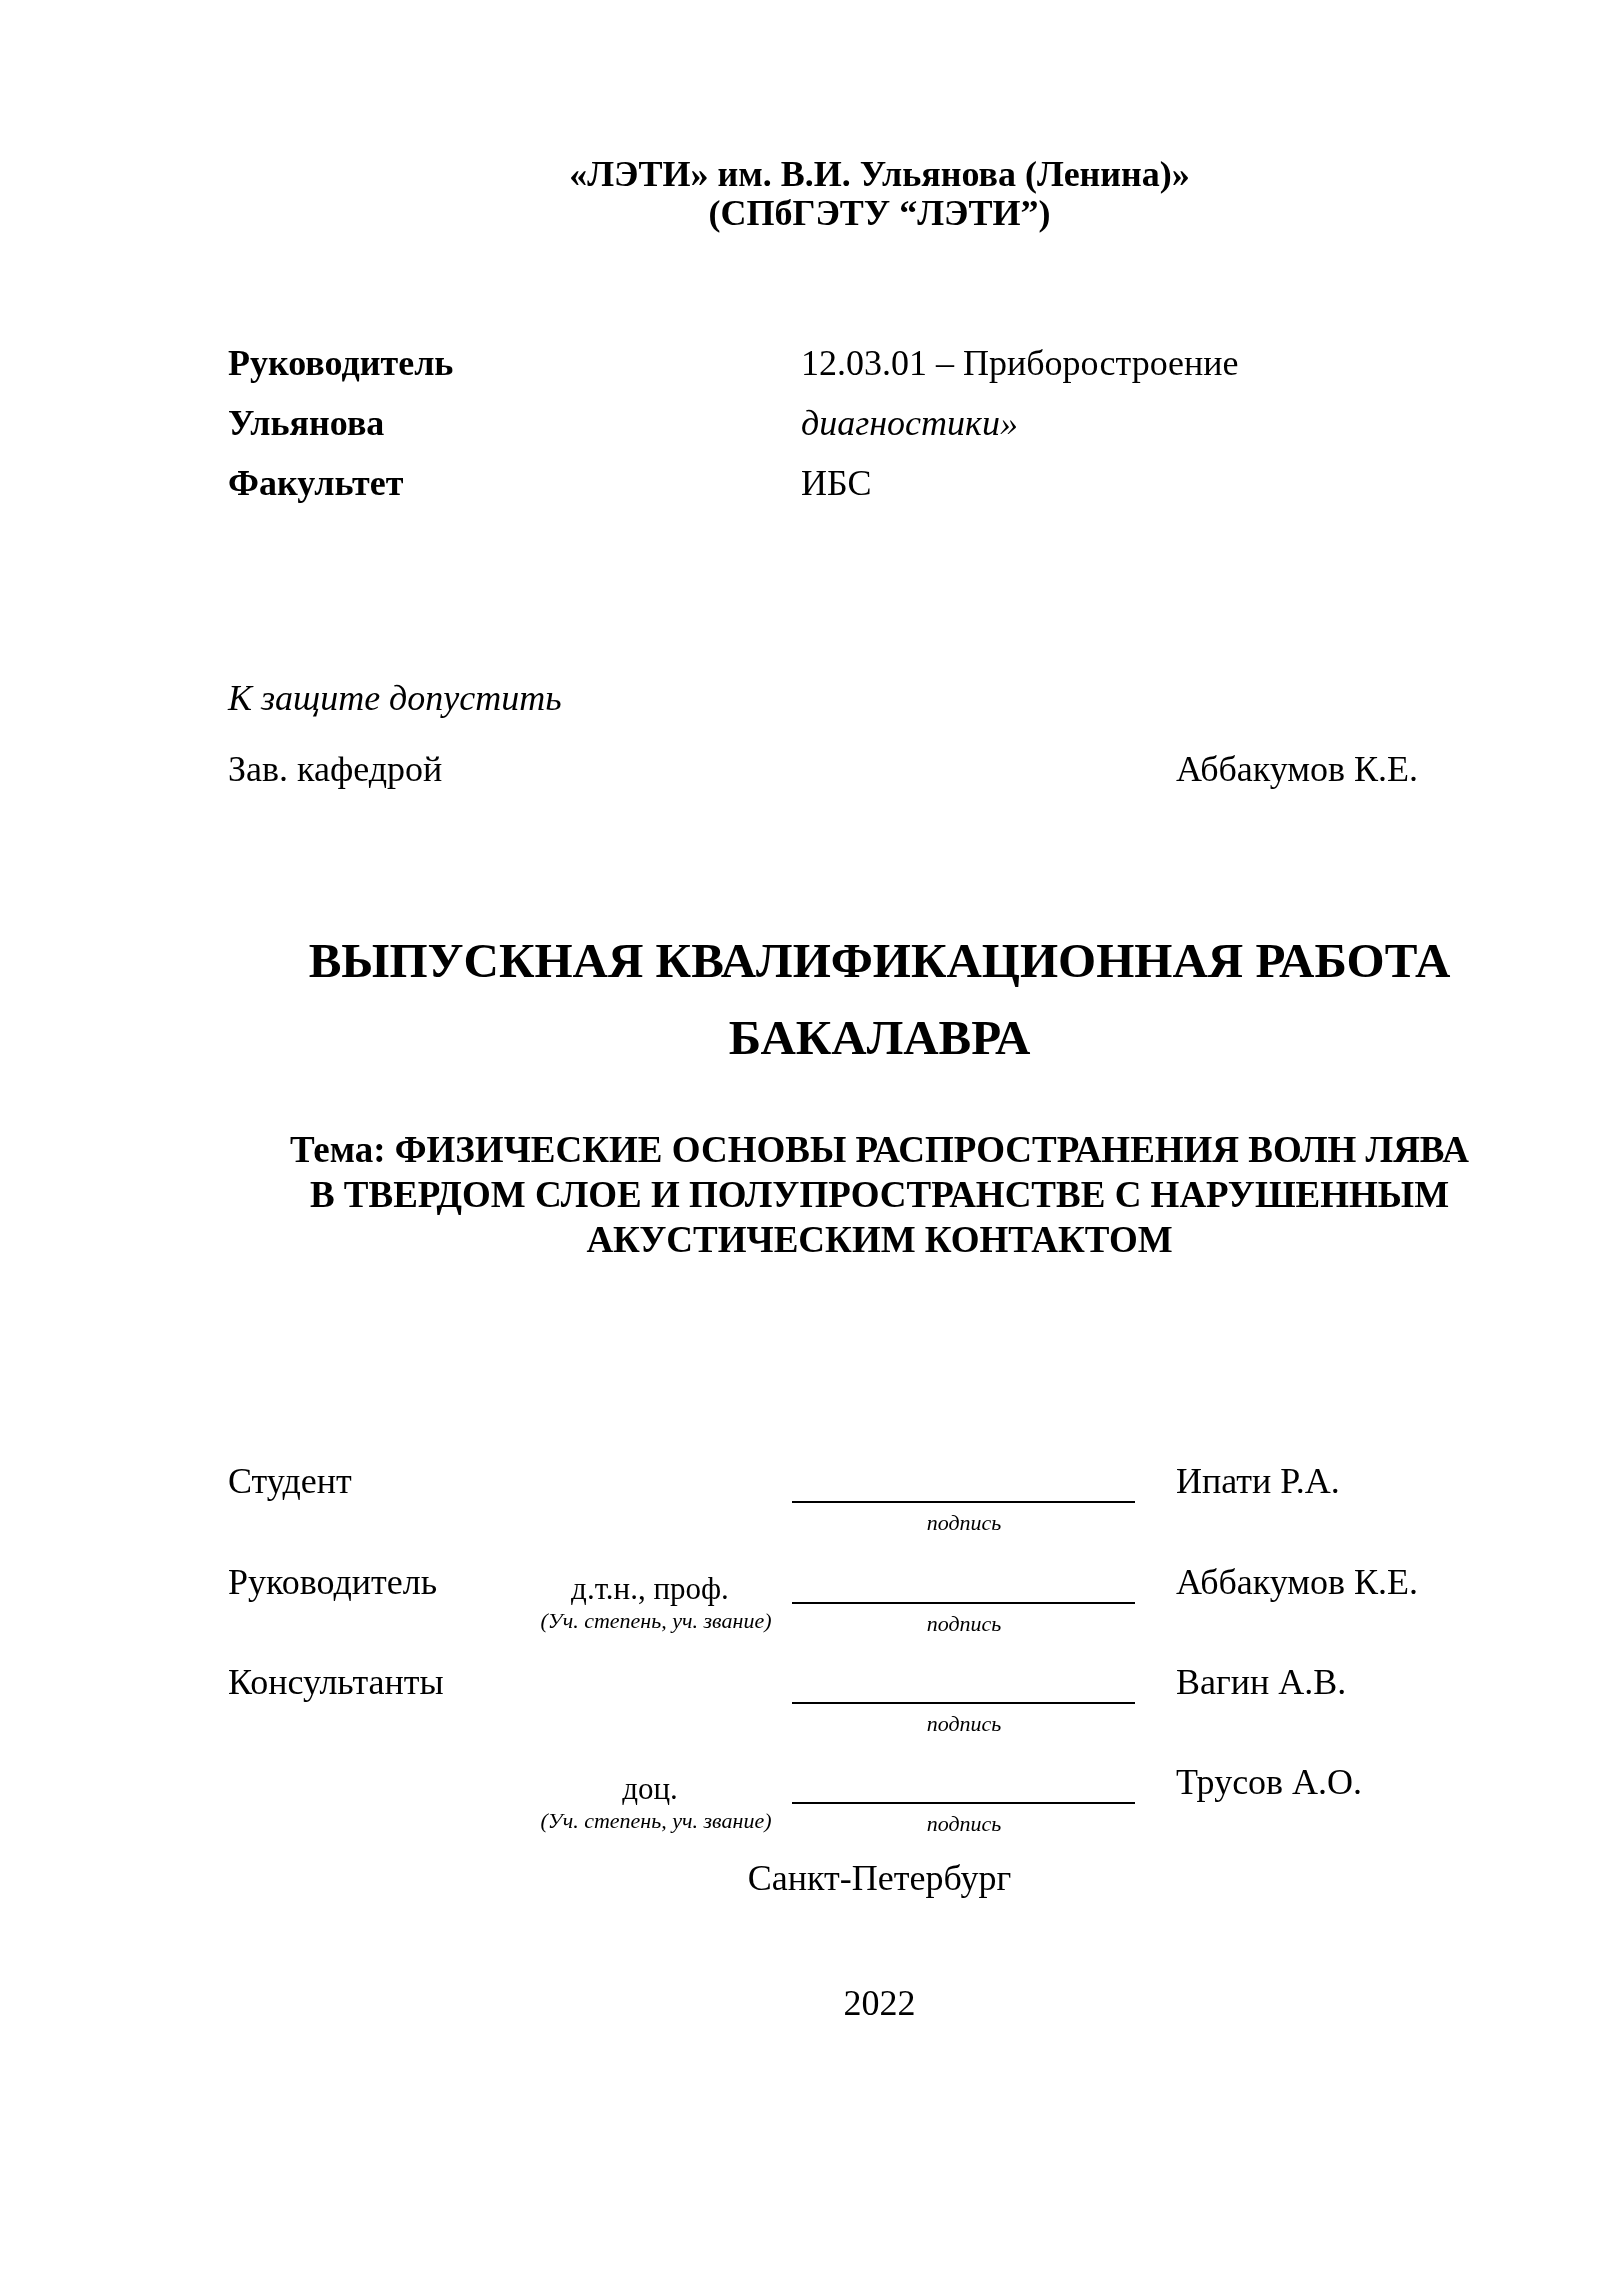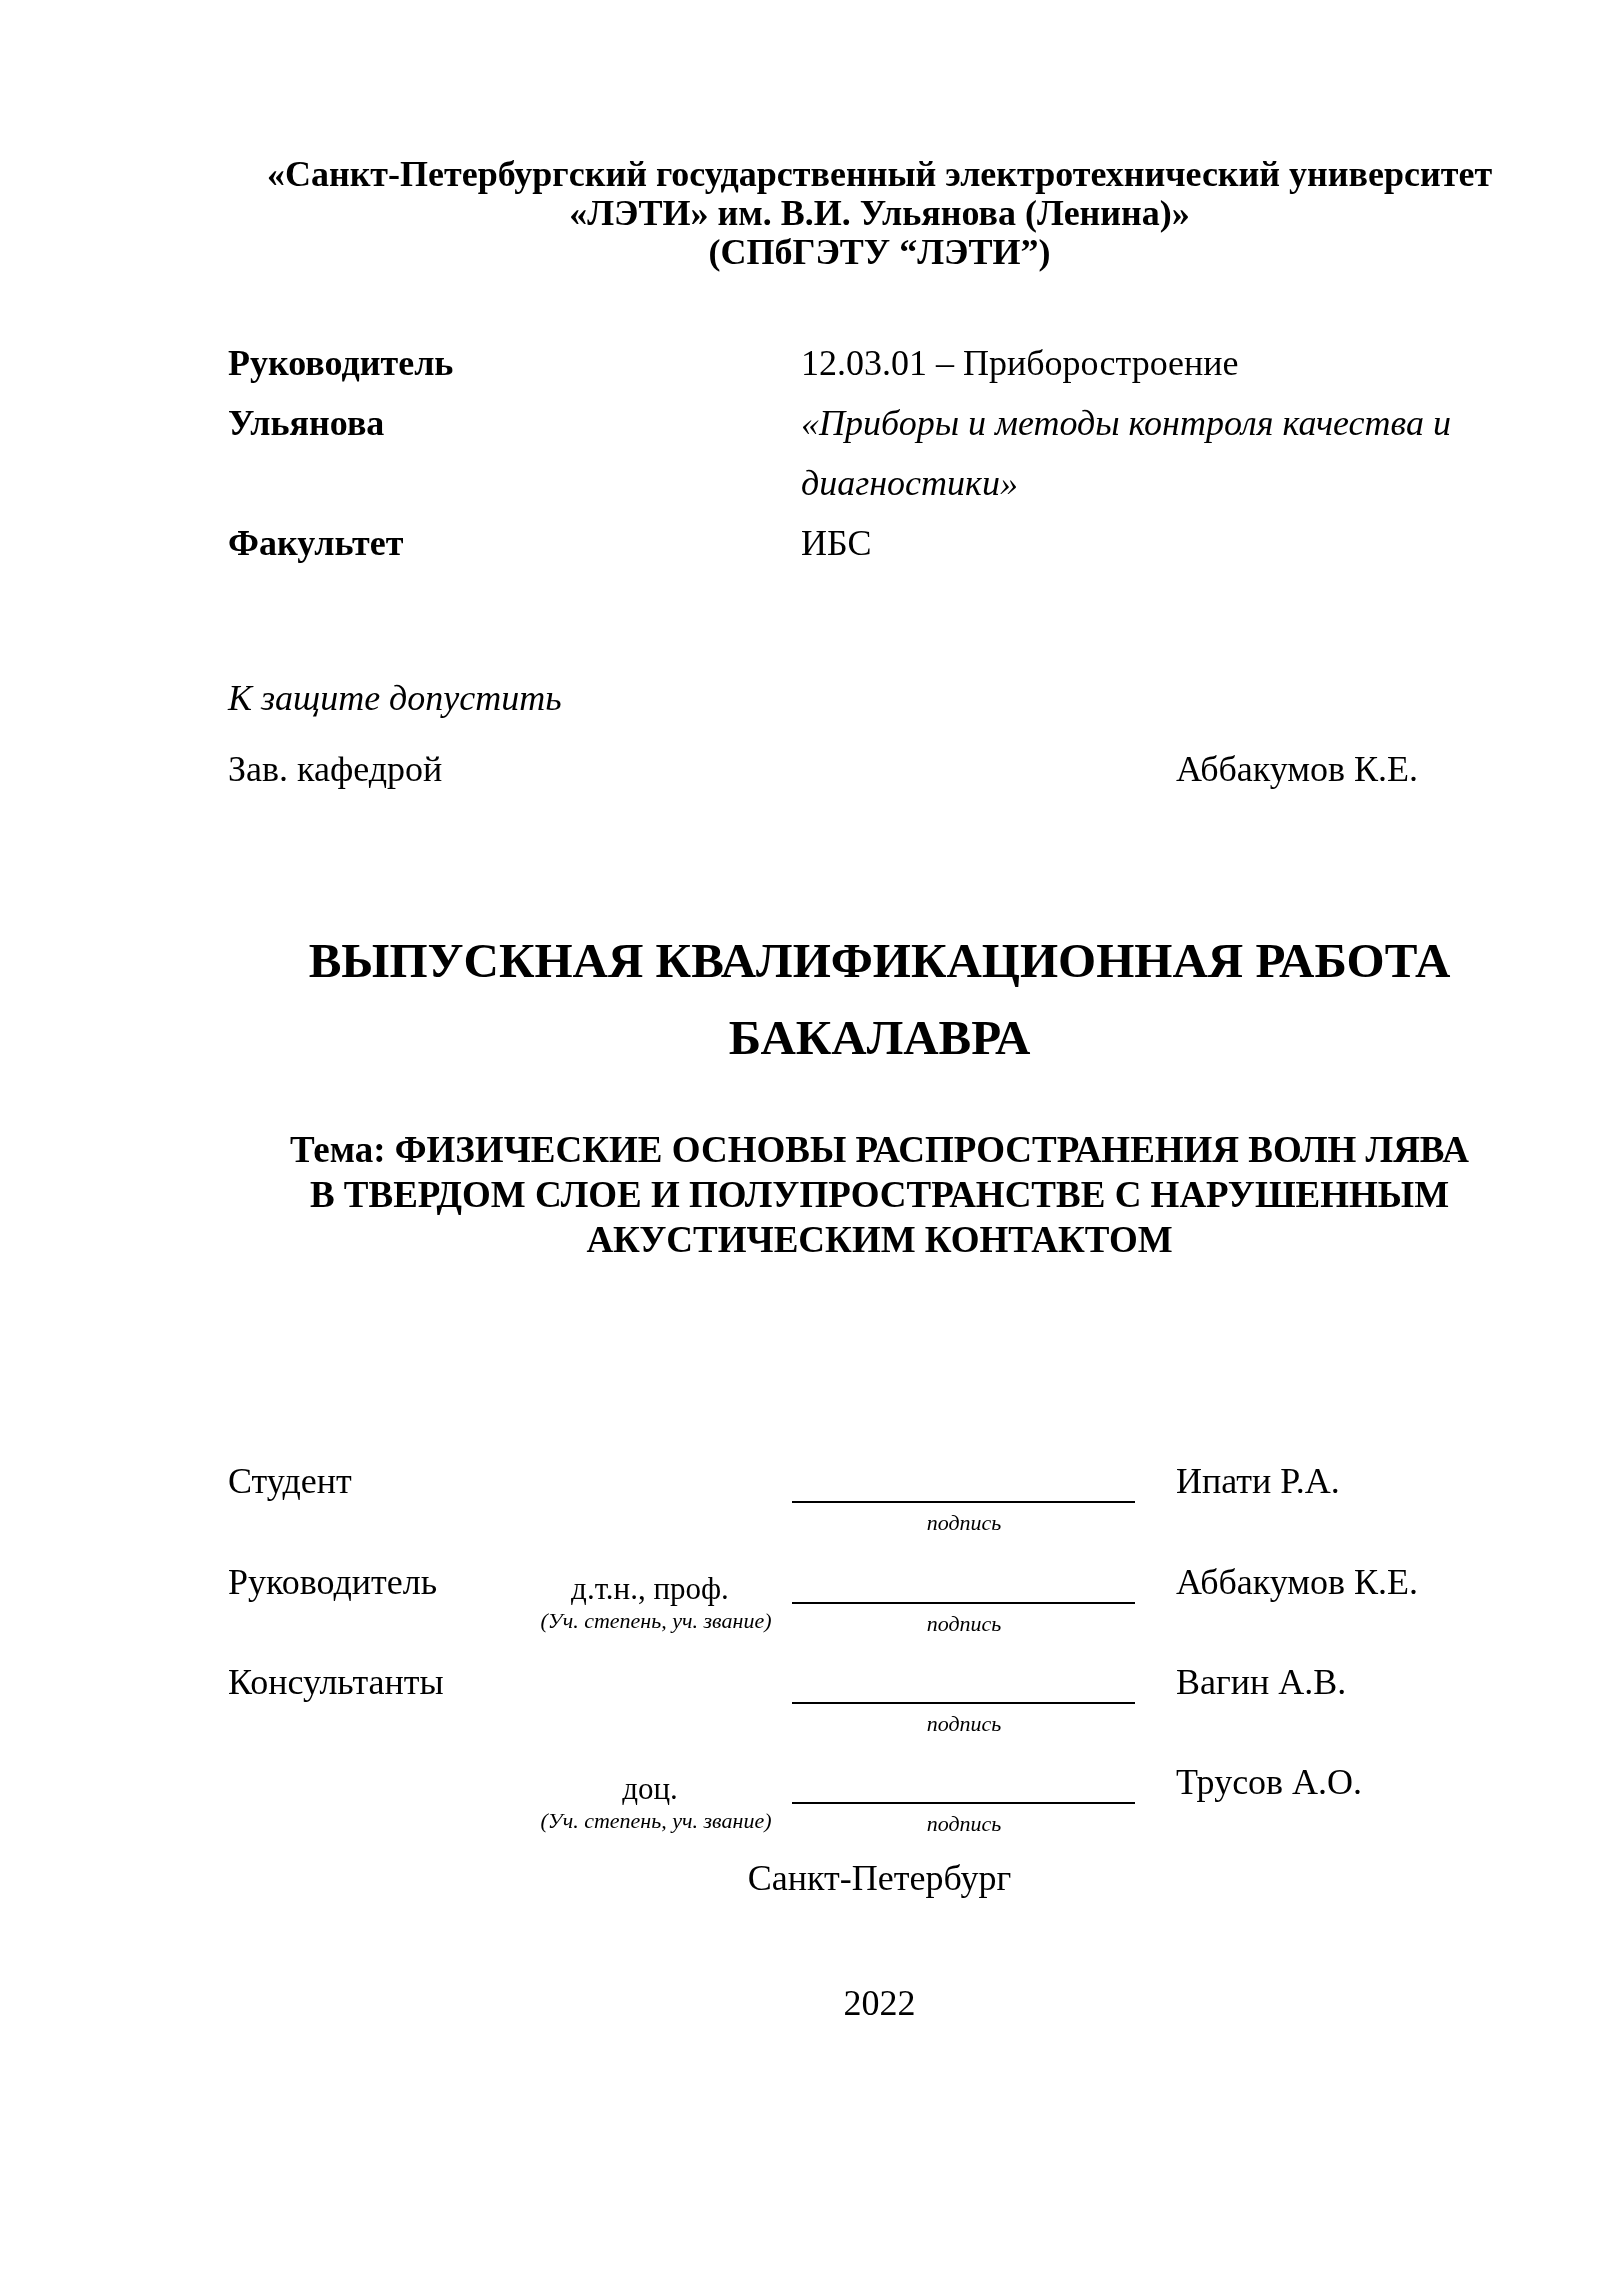--- a/index.html
+++ b/index.html
@@ -119,34 +119,32 @@
   .footer-city { top: 1860px; }
   .footer-year { top: 1985px; font-family: Liberation Serif, serif; }
 </style>
 </head>
 <body>
 
 <div class="page">
   <div class="content">
 
     <div class="header">
-      <div>«Санкт-Петербургский государственный электротехнический университет</div>
       <div>«ЛЭТИ» им. В.И. Ульянова (Ленина)»</div>
       <div>(СПбГЭТУ “ЛЭТИ”)</div>
     </div>
 
     <div class="info">
       <div class="info-row">
         <div class="info-label">Руководитель</div>
         <div class="info-value">12.03.01 – Приборостроение</div>
       </div>
       <div class="info-row">
         <div class="info-label">Ульянова</div>
         <div class="info-value italic">
-          <span class="vline">«Приборы и методы контроля качества и</span>
           <span class="vline">диагностики»</span>
         </div>
       </div>
       <div class="info-row">
         <div class="info-label">Факультет</div>
         <div class="info-value">ИБС</div>
       </div>
       <div class="info-row">
       </div>
     </div>

